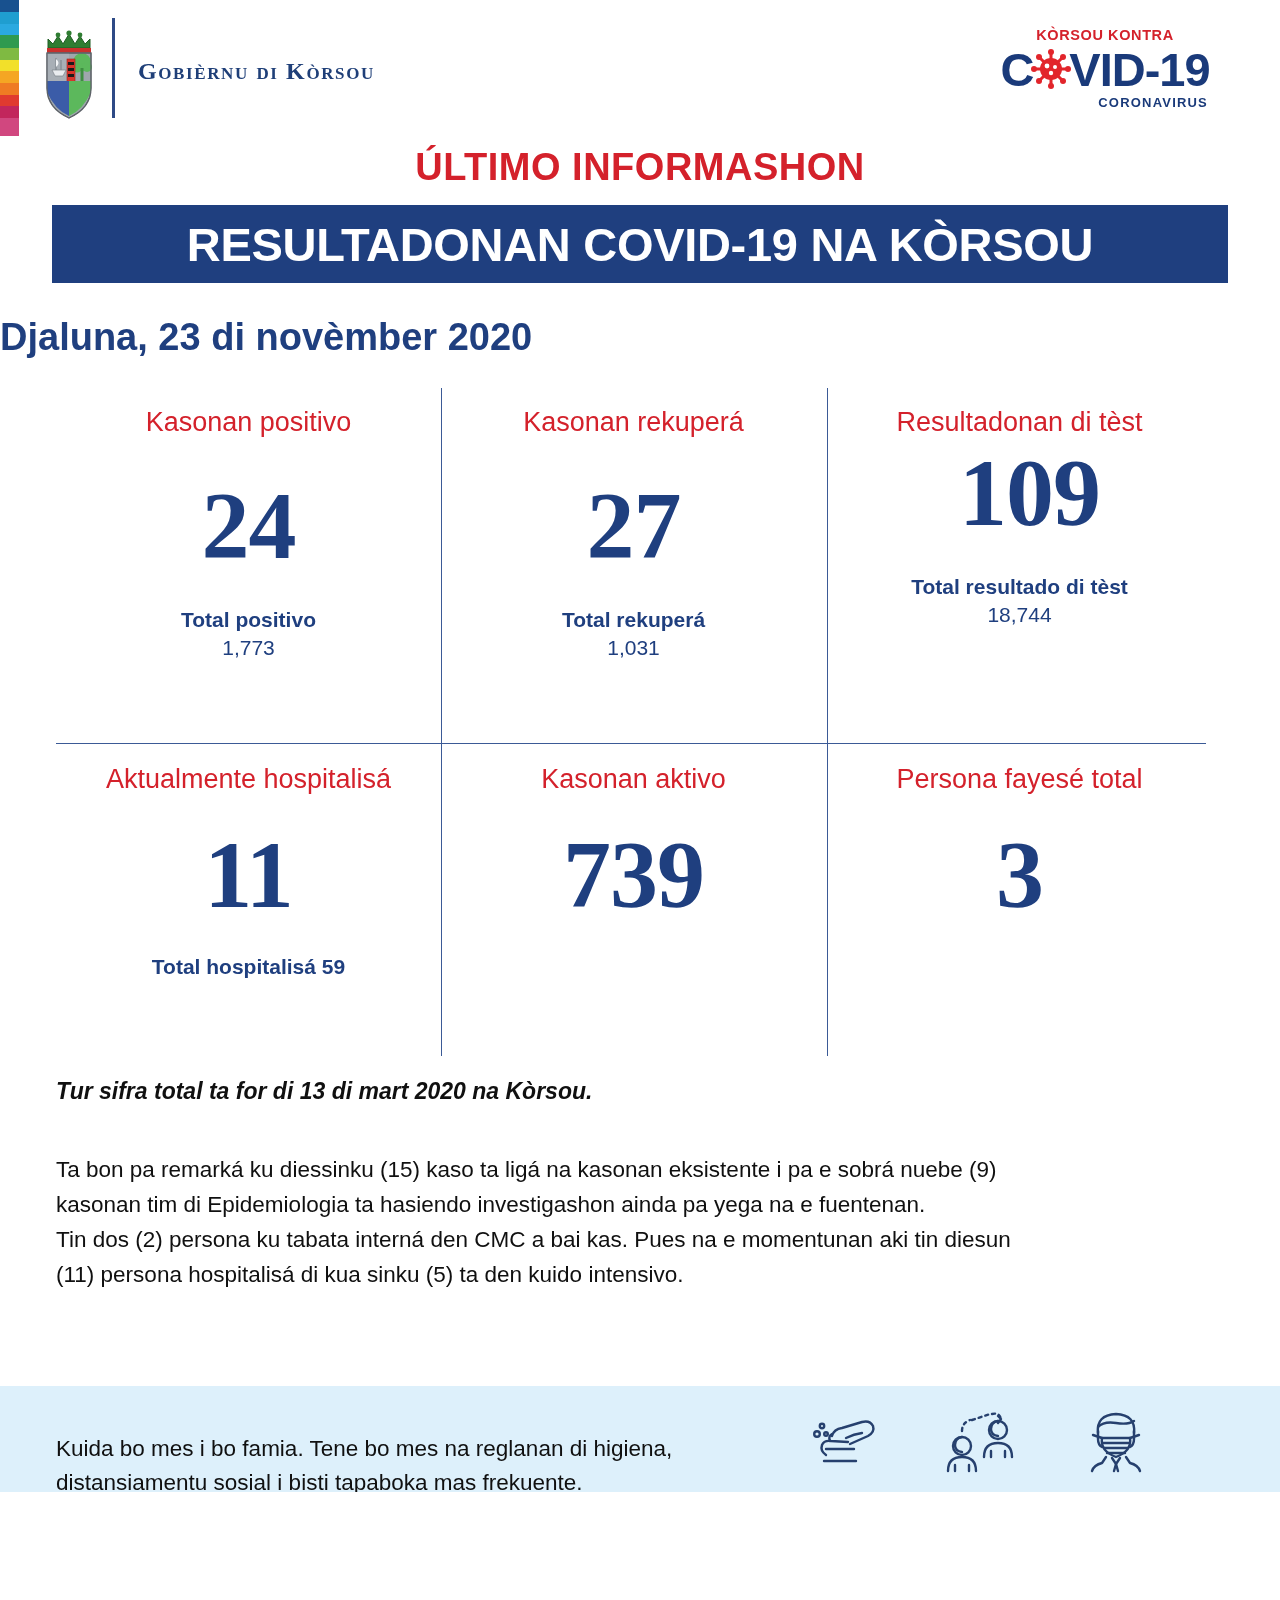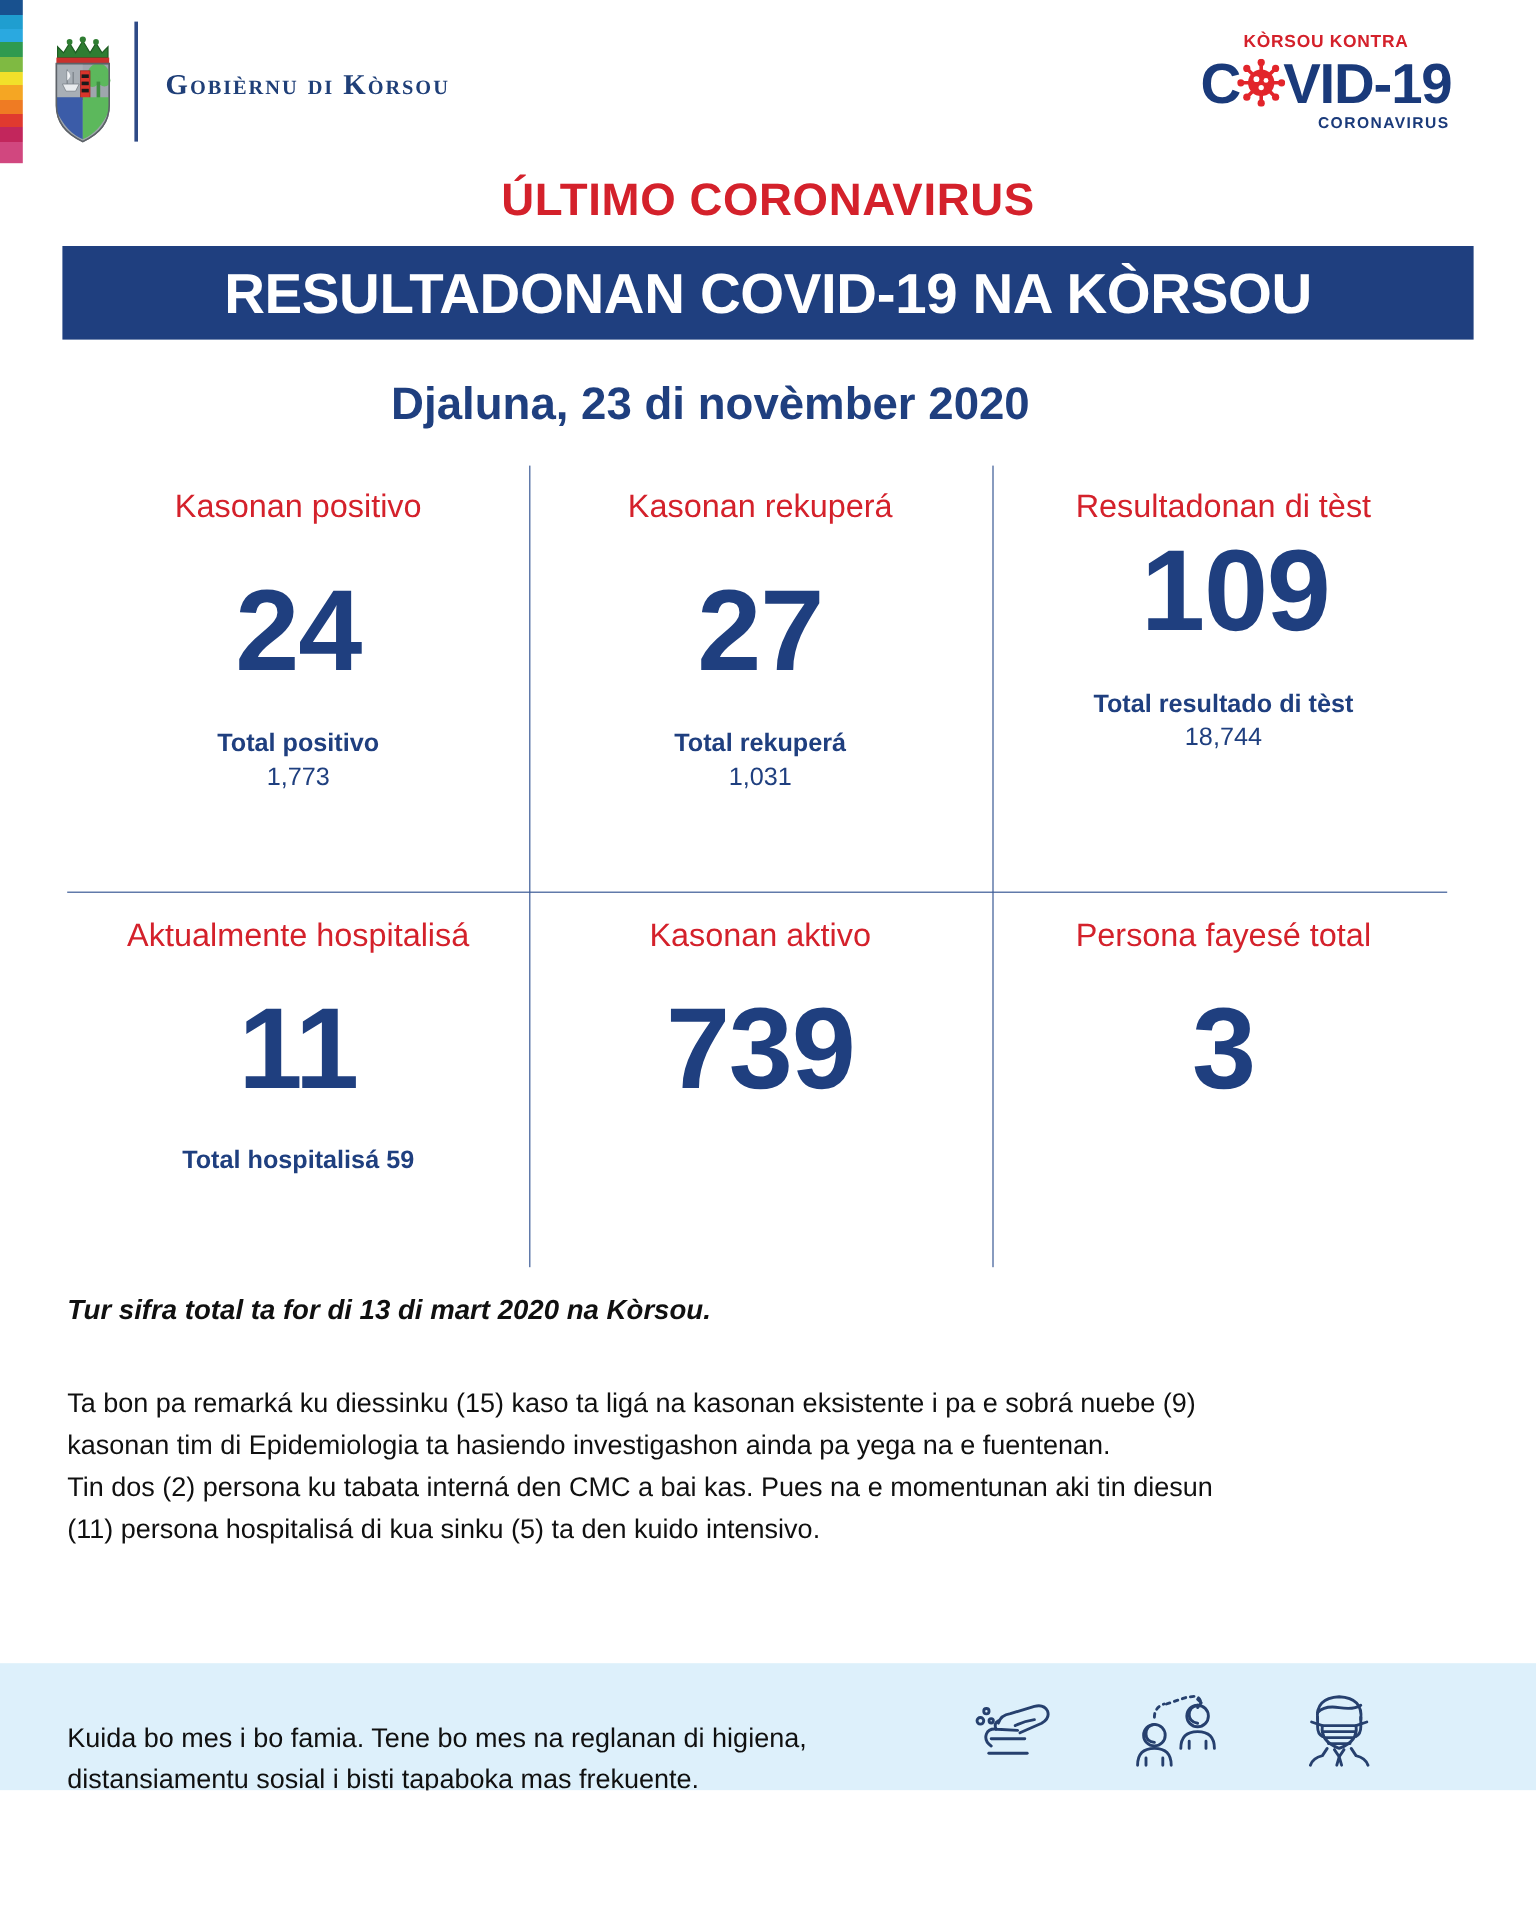--- a/index.html
+++ b/index.html
@@ -66,21 +66,21 @@
     font-size: 38px; font-weight: bold; color: #d4212b; letter-spacing: 0.5px;
   }
   .title-band {
     position: absolute; left: 52px; top: 205px; width: 1176px; height: 78px;
     background: #1f3f7f; display: flex; align-items: center; justify-content: center;
   }
   .title-band span {
     color: #ffffff; font-size: 47px; font-weight: bold; letter-spacing: -0.3px;
   }
   .subtitle {
-    position: absolute; left: 0; top: 316px; width: 1184px; text-align: center;
+    position: absolute; left: 0; top: 316px; width: 1184px; text-align: left;
     font-size: 38px; font-weight: bold; color: #1f3f7f;
   }
 
   
   .grid { position: absolute; left: 56px; top: 388px; width: 1150px; height: 668px; }
   .vrule { position: absolute; top: 0; width: 1px; height: 668px; background: #3b5a96; }
   .vrule.v1 { left: 385px; }
   .vrule.v2 { left: 771px; }
   .hrule { position: absolute; left: 0; top: 355px; width: 1150px; height: 1px; background: #3b5a96; }
 
@@ -91,20 +91,21 @@
   .cell.c4 { left: 0;    top: 375px; }
   .cell.c5 { left: 385px; top: 375px; }
   .cell.c6 { left: 771px; top: 375px; }
 
   .cell-label {
     font-size: 27px; color: #d4212b; line-height: 1.25;
   }
   .cell-value {
     font-size: 96px; font-weight: bold; color: #1f3f7f; line-height: 1;
     letter-spacing: -1px;
+    font-family: Liberation Serif, serif;
   }
   .cell-sub {
     font-size: 21px; font-weight: bold; color: #1f3f7f; line-height: 1.35;
   }
   .cell-sub .num { font-weight: normal; }
   .r1 .cell-value { margin-top: 38px; }
   .r1 .cell-sub { margin-top: 32px; }
   .r2 .cell-value { margin-top: 30px; }
   .r2 .cell-sub { margin-top: 30px; }
   .c3 .cell-value { margin-top: 5px; padding-left: 20px; }
@@ -212,21 +213,21 @@
           <circle cx="16" cy="17" r="2.4" fill="#ffffff"></circle>
           <circle cx="24" cy="18" r="2" fill="#ffffff"></circle>
           <circle cx="20" cy="24" r="2.2" fill="#ffffff"></circle>
         </svg>
       </span>
       <span>VID-19</span>
     </div>
     <div class="covid-sub">CORONAVIRUS</div>
   </div>
 
-  <div class="kicker">ÚLTIMO CORONAVIRUS</div>
+  <div class="kicker">ÚLTIMO INFORMASHON</div>
   <div class="title-band">
     <span>RESULTADONAN COVID-19 NA KÒRSOU</span>
   </div>
   <div class="subtitle">Djaluna, 23 di novèmber 2020</div>
 
   <div class="grid">
     <div class="vrule v1"></div>
     <div class="vrule v2"></div>
     <div class="hrule"></div>
 

